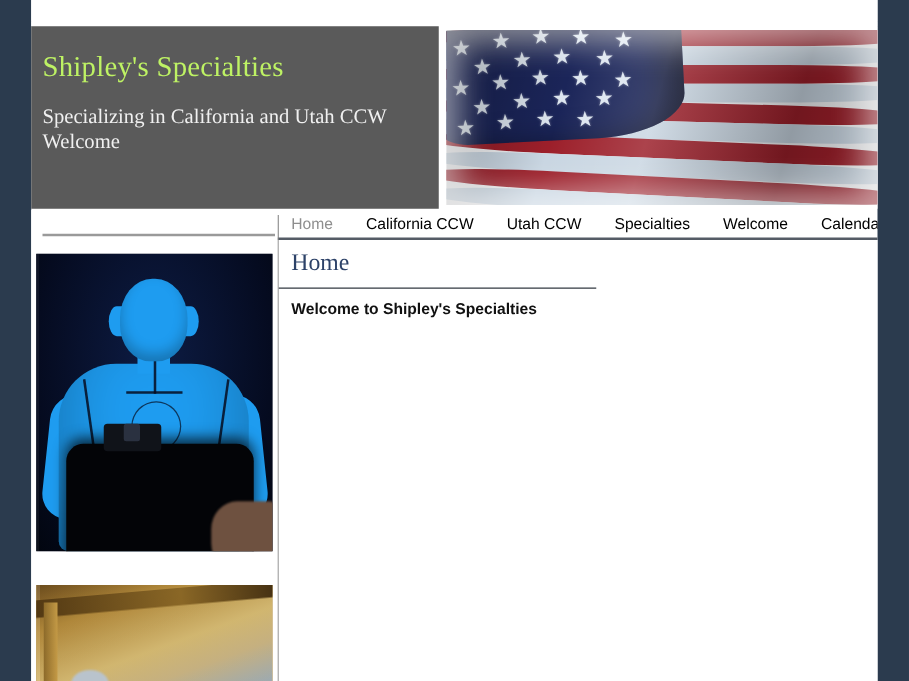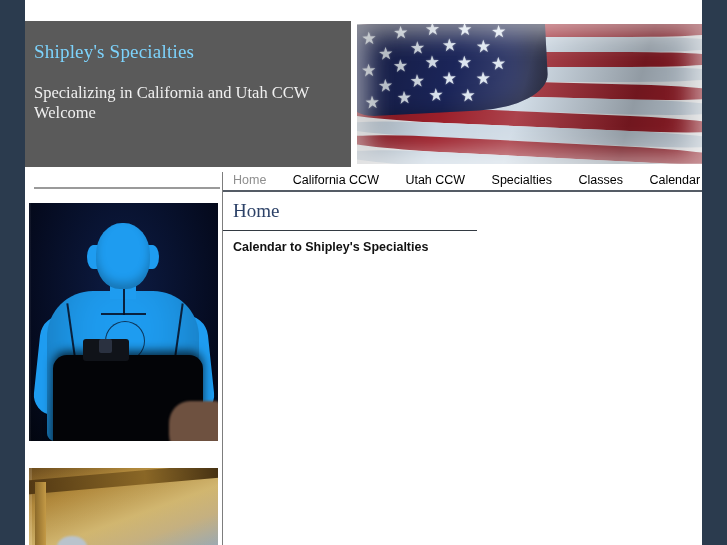--- a/index.html
+++ b/index.html
@@ -36,22 +36,22 @@
     width:677px; height:146px;
   }
   #header-title-box {
     position:absolute; left:0; top:0;
     width:326px; height:146px;
     background:#5a5a5a;
   }
   #site-title {
     position:absolute; left:9px; top:20px;
     font-family:"Liberation Serif", serif;
-    font-size:19px;
-    color:#7dd3fc;
+    font-size:23px;
+    color:#bef264;
     letter-spacing:.2px;
     white-space:nowrap;
   }
   #site-tagline {
     position:absolute; left:9px; top:62px;
     width:300px;
     font-family:"Liberation Serif", serif;
     font-size:16.5px;
     line-height:20px;
     color:#f0f0f0;
@@ -344,21 +344,21 @@
       </div>
     </div>
 
   </div>
 
   <div id="nav-bar">
     <a class="nav-item current" href="#">Home</a>
     <a class="nav-item" href="#">California CCW</a>
     <a class="nav-item" href="#">Utah CCW</a>
     <a class="nav-item" href="#">Specialties</a>
-    <a class="nav-item" href="#">Classes</a>
+    <a class="nav-item" href="#">Welcome</a>
     <a class="nav-item" href="#">Calendar</a>
     
   </div>
   <div id="nav-rule"></div>
   <div id="nav-divider"></div>
 
   <div id="left-col">
     <div id="left-rule"></div>
 
     <div id="target-photo">
@@ -387,16 +387,16 @@
       <div id="range-bg"></div>
       <div id="range-beam"></div>
       <div id="range-post"></div>
       <div id="range-obj"></div>
     </div>
   </div>
 
   <div id="main-col">
     <div id="page-heading">Home</div>
     <div id="heading-rule"></div>
-    <div id="welcome-heading">Calendar to Shipley's Specialties</div>
+    <div id="welcome-heading">Welcome to Shipley's Specialties</div>
   </div>
 
 </div>
 
 </body></html>

